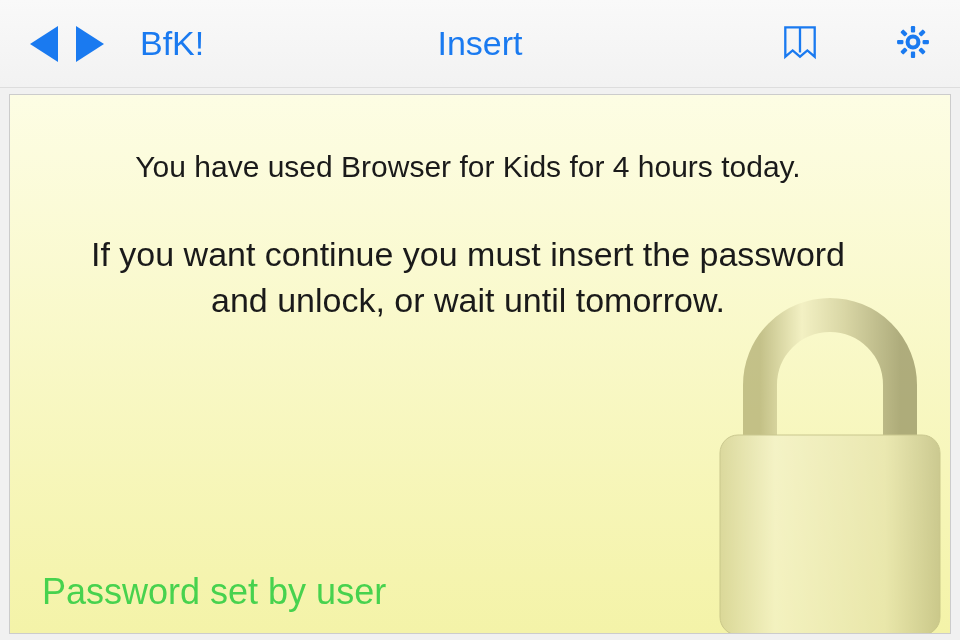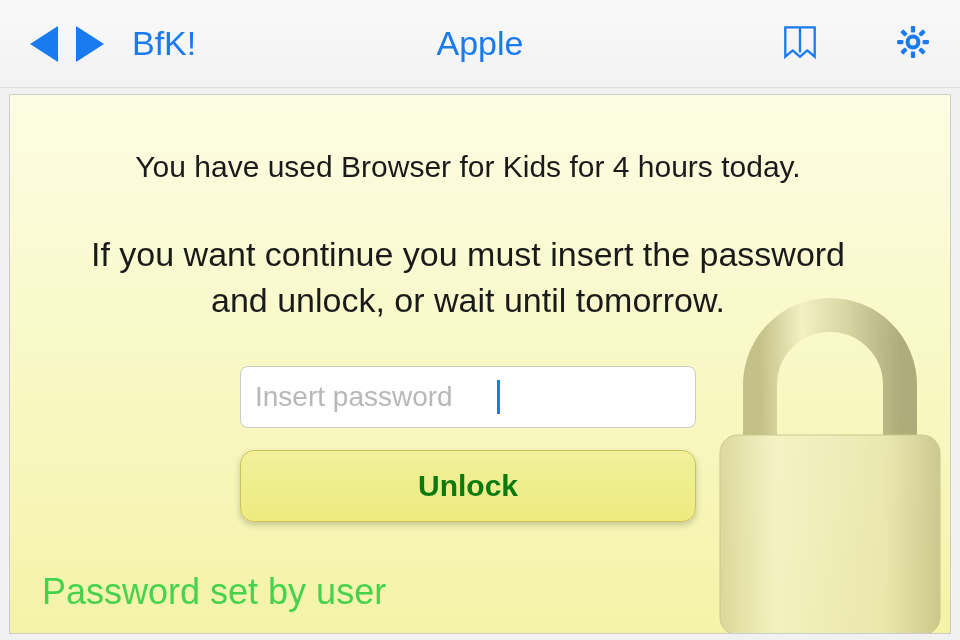--- a/index.html
+++ b/index.html
@@ -41,21 +41,21 @@
     }
     .arrow-right {
       border-top: 18px solid transparent;
       border-bottom: 18px solid transparent;
       border-left: 28px solid #1a7af0;
     }
     .brand {
       color: #1a7af0;
       font-size: 34px;
       font-weight: 400;
-      margin-left: 28px;
+      margin-left: 36px;
     }
     .page-title {
       position: absolute;
       left: 50%;
       transform: translateX(-50%);
       color: #1a7af0;
       font-size: 34px;
       font-weight: 400;
     }
     .toolbar-right {
@@ -163,21 +163,21 @@
   </style>
 </head>
 <body>
 
 <div class="toolbar">
   <div class="nav-arrows">
     <div class="arrow arrow-left"></div>
     <div class="arrow arrow-right"></div>
   </div>
   <div class="brand">BfK!</div>
-  <div class="page-title">Apple</div>
+  <div class="page-title">Insert</div>
   <div class="toolbar-right">
     <span class="bookmark-icon">
       <svg viewBox="0 0 40 40" fill="none" stroke="#1a7af0" stroke-width="2.2">
         <path d="M6 6 h28 v28 l-7 -6 l-7 6 l-7 -6 l-7 6 z"></path>
         <line x1="20" y1="6" x2="20" y2="30"></line>
       </svg>
     </span>
     <span class="gear-icon">
       <svg viewBox="0 0 32 32" fill="#1a7af0">
         <path d="M16 10 a6 6 0 1 0 0.001 0 z M16 13 a3 3 0 1 1 -0.001 0 z" fill="#1a7af0"></path>
@@ -216,22 +216,15 @@
         </linearGradient>
       </defs>
       <path d="M 60 170 v -60 a 70 70 0 0 1 140 0 v 60" stroke="url(#shackle)" stroke-width="34" fill="none"></path>
       <rect x="20" y="160" width="220" height="200" rx="18" fill="url(#body)" stroke="#b2af77" stroke-width="1"></rect>
     </svg>
   </div>
 
   <div class="message-1">You have used Browser for Kids for 4 hours today.</div>
   <div class="message-2">If you want continue you must insert the password and unlock, or wait until tomorrow.</div>
 
-  <div class="form-area">
-    <div class="input-wrap">
-      <input type="text" class="password-input" placeholder="Insert password" style="">
-      <div class="cursor-indicator"></div>
-    </div>
-    <button class="unlock-button">Unlock</button>
-  </div>
 
   <div class="footer-text">Password set by user</div>
 </div>
 
 </body></html>

